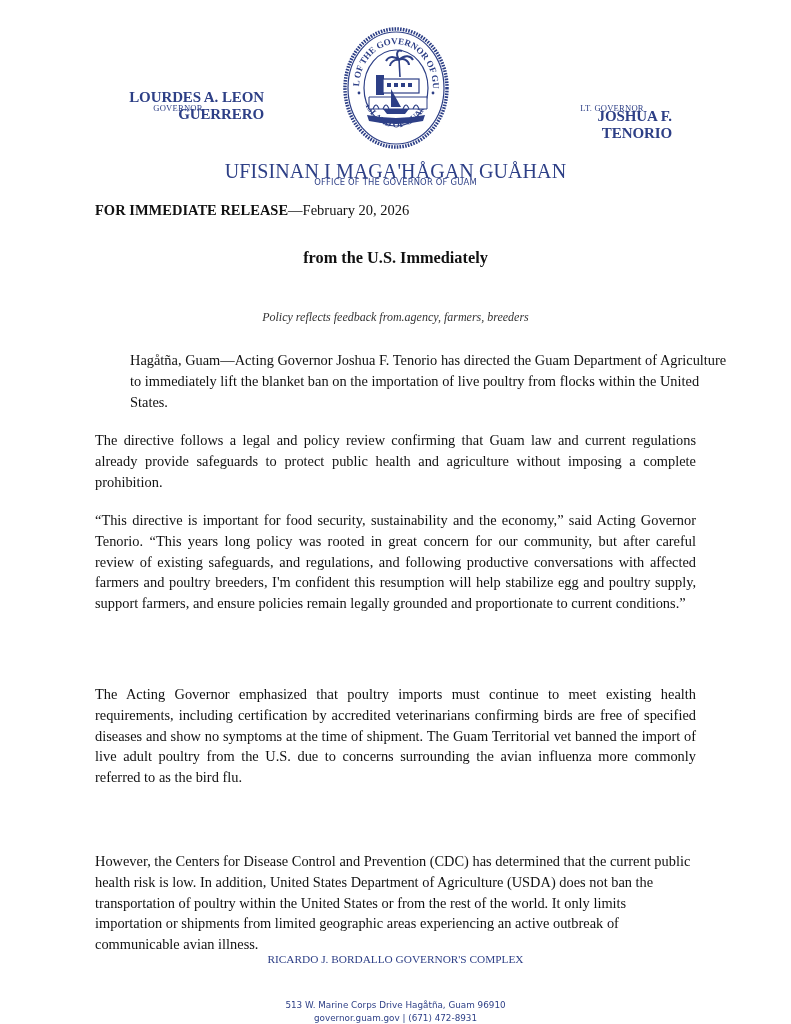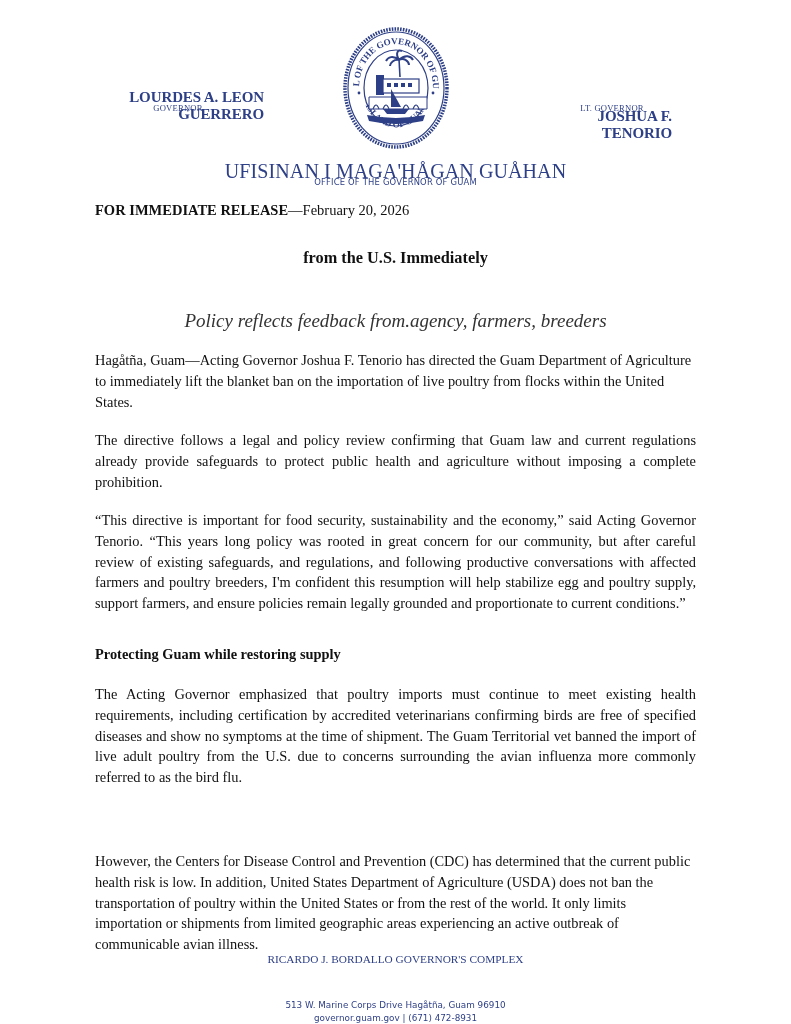--- a/index.html
+++ b/index.html
@@ -31,28 +31,28 @@
     }
     .serif { font-family: "Liberation Serif", serif; color: #111; }
     .release { position: absolute; left: 95px; top: 202px; font-size: 14.5px; }
     .release b { font-weight: bold; }
     .headline {
       position: absolute; left: 95px; width: 601px; top: 247px; text-align: center;
       font-weight: bold; font-size: 16.3px; line-height: 22px;
     }
     .subhead {
       position: absolute; left: 95px; width: 601px; top: 310px; text-align: center;
-      font-style: italic; font-size: 19px; color: #333;
+      font-style: italic; font-size: 12px; color: #333;
     }
     .para {
       position: absolute; left: 95px; width: 601px;
       font-size: 14.4px; line-height: 20.8px; margin: 0;
     }
     .justify { text-align: justify; }
-    #p1 { top: 350px; }
+    #p1 { top: 350px; margin-left: 35px; }
     #p2 { top: 430px; }
     #p3 { top: 510px; }
     #section-heading { position: absolute; left: 95px; top: 646px; font-weight: bold; font-size: 14.4px; }
     #p4 { top: 684px; }
     #p5 { top: 806px; margin-top: 45px; }
     .footer-title {
       position: absolute; left: 150px; width: 491px; top: 953px; text-align: center;
       font-family: "Liberation Serif", serif; font-weight: normal; font-size: 11.3px; color: #2d3f86;
     }
     .footer-line {
@@ -118,21 +118,20 @@
   <div class="headline serif">
     <div>from the U.S. Immediately</div>
   </div>
 
   <div class="subhead serif">Policy reflects feedback from.agency, farmers, breeders</div>
 
   <p id="p1" class="para serif">Hagåtña, Guam—Acting Governor Joshua F. Tenorio has directed the Guam Department of Agriculture to immediately lift the blanket ban on the importation of live poultry from flocks within the United States.</p>
   <p id="p2" class="para serif justify">The directive follows a legal and policy review confirming that Guam law and current regulations already provide safeguards to protect public health and agriculture without imposing a complete prohibition.</p>
   <p id="p3" class="para serif justify">“This directive is important for food security, sustainability and the economy,” said Acting Governor Tenorio. “This years long policy was rooted in great concern for our community, but after careful review of existing safeguards, and regulations, and following productive conversations with affected farmers and poultry breeders, I'm confident this resumption will help stabilize egg and poultry supply, support farmers, and ensure policies remain legally grounded and proportionate to current conditions.”</p>
 
-  <div id="section-heading" class="serif">Protecting Guam while restoring supply</div>
 
   <p id="p4" class="para serif justify">The Acting Governor emphasized that poultry imports must continue to meet existing health requirements, including certification by accredited veterinarians confirming birds are free of specified diseases and show no symptoms at the time of shipment. The Guam Territorial vet banned the import of live adult poultry from the U.S. due to concerns surrounding the avian influenza more commonly referred to as the bird flu.</p>
   <p id="p5" class="para serif">However, the Centers for Disease Control and Prevention (CDC) has determined that the current public health risk is low. In addition, United States Department of Agriculture (USDA) does not ban the transportation of poultry within the United States or from the rest of the world. It only limits importation or shipments from limited geographic areas experiencing an active outbreak of communicable avian illness.</p>
 
   <div class="footer-title">RICARDO J. BORDALLO GOVERNOR'S COMPLEX</div>
   <div id="footer-address" class="footer-line">513 W. Marine Corps Drive Hagåtña, Guam 96910</div>
   <div id="footer-contact" class="footer-line">governor.guam.gov | (671) 472-8931</div>
 
 </div>
 

